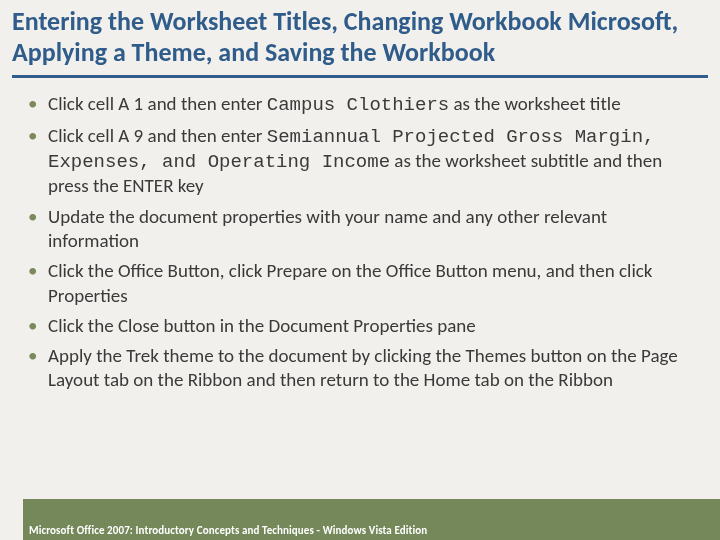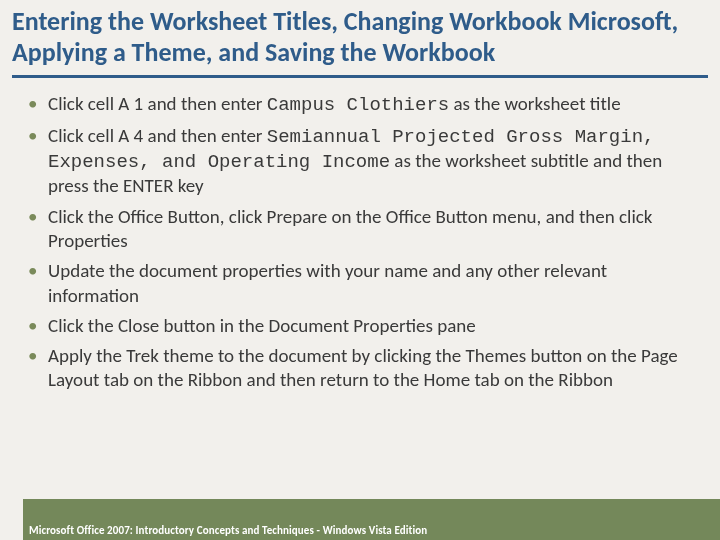--- a/index.html
+++ b/index.html
@@ -103,27 +103,27 @@
 
   <div class="title">Entering the Worksheet Titles, Changing Workbook Microsoft, Applying a Theme, and Saving the Workbook</div>
   <hr class="title-rule">
 
   <div class="body">
     <ul class="bullets">
       <li>
         <span>Click cell A 1 and then enter </span><span class="mono">Campus Clothiers</span><span> as the worksheet title</span>
       </li>
       <li>
-        <span>Click cell A 4 and then enter </span><span class="mono">Semiannual Projected Gross Margin, Expenses, and Operating Income</span><span> as the worksheet subtitle and then press the ENTER key</span>
+        <span>Click cell A 9 and then enter </span><span class="mono">Semiannual Projected Gross Margin, Expenses, and Operating Income</span><span> as the worksheet subtitle and then press the ENTER key</span>
+      </li>
+      <li>
+        <span>Update the document properties with your name and any other relevant information</span>
       </li>
       <li>
         <span>Click the Office Button, click Prepare on the Office Button menu, and then click Properties</span>
-      </li>
-      <li>
-        <span>Update the document properties with your name and any other relevant information</span>
       </li>
       <li>
         <span>Click the Close button in the Document Properties pane</span>
       </li>
       <li>
         <span>Apply the Trek theme to the document by clicking the Themes button on the Page Layout tab on the Ribbon and then return to the Home tab on the Ribbon</span>
       </li>
     </ul>
   </div>
 

